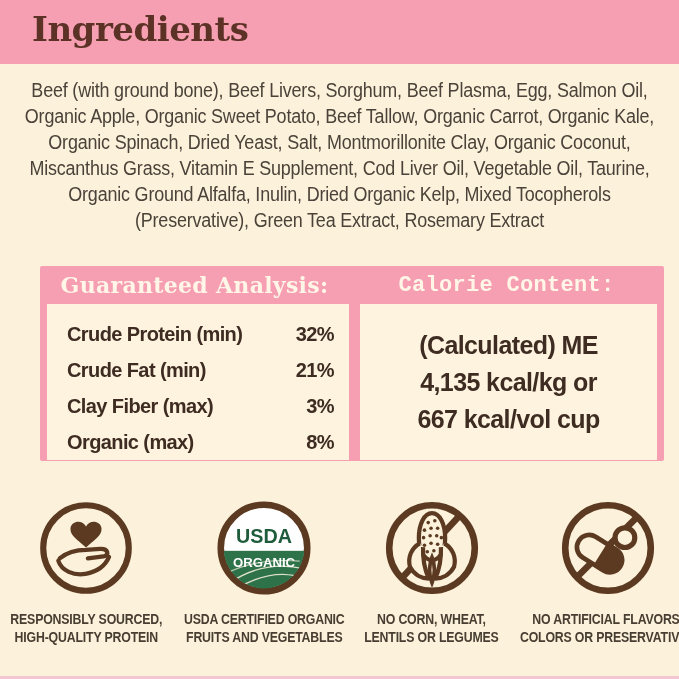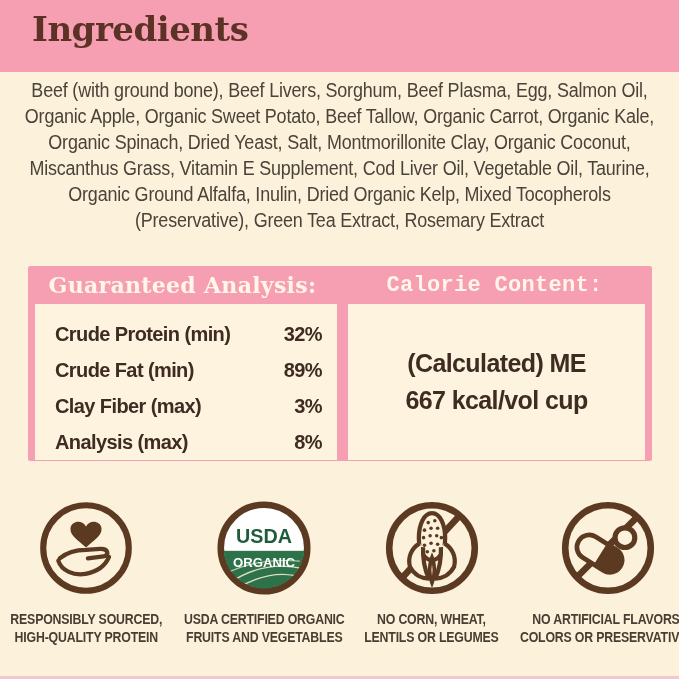--- a/index.html
+++ b/index.html
@@ -4,40 +4,40 @@
 <style>
   html,body{margin:0;padding:0;}
   body{width:679px;height:679px;overflow:hidden;}
   .canvas{
     position:relative;width:679px;height:679px;
     background:#FCF1DB;
     font-family:"Liberation Sans",sans-serif;
   }
   
   .header-band{
-    position:absolute;top:0;left:0;width:679px;height:72px;
+    position:absolute;top:0;left:0;width:679px;height:64px;
     background:#F79FB2;
   }
   .header-band h1{
     margin:0;padding:10px 0 0 32px;
     font-family:"DejaVu Serif","Liberation Serif",serif;
     font-weight:bold;font-size:34px;line-height:38px;
     color:#5C3226;letter-spacing:-0.5px;
   }
   
   .ingredients{
     position:absolute;top:77px;left:-11px;width:701px;
     transform:scaleX(0.92);transform-origin:center top;
     text-align:center;
     font-size:19.5px;line-height:26px;font-weight:500;
     color:#4B4339;letter-spacing:-0.2px;
   }
   
   .info-box{
-    position:absolute;top:266px;left:28px;width:624px;height:195px;
+    position:absolute;top:266px;left:40px;width:624px;height:195px;
     background:#F79FB2;border-radius:2px;
     box-sizing:border-box;
     display:flex;flex-direction:column;
   }
   .info-head{
     height:38px;flex:none;display:flex;
   }
   .info-head .ht{
     display:flex;align-items:center;justify-content:center;
     font-family:"DejaVu Serif","Liberation Serif",serif;
@@ -98,33 +98,34 @@
       <div class="ht right">Calorie Content:</div>
     </div>
     <div class="info-body">
       <div class="panel ga">
         <div class="ga-row">
           <span>Crude Protein (min)</span>
           <span>32%</span>
         </div>
         <div class="ga-row">
           <span>Crude Fat (min)</span>
-          <span>89%</span>
+          <span>21%</span>
         </div>
         <div class="ga-row">
           <span>Clay Fiber (max)</span>
           <span>3%</span>
         </div>
         <div class="ga-row">
-          <span>Analysis (max)</span>
+          <span>Organic (max)</span>
           <span>8%</span>
         </div>
       </div>
       <div class="panel cal">
         <div class="cal-line">(Calculated) ME</div>
+        <div class="cal-line">4,135 kcal/kg or</div>
         <div class="cal-line">667 kcal/vol cup</div>
       </div>
     </div>
   </div>
 
   <div class="badges">
 
     <div class="badge">
       <div class="icon-wrap">
         <svg viewBox="0 0 100 100" width="94" height="94">

